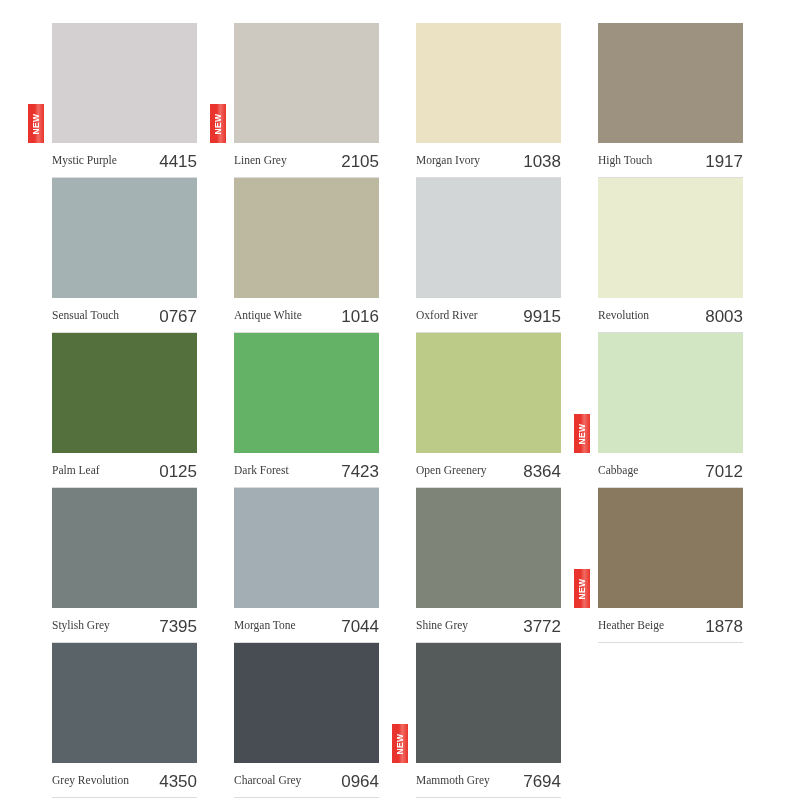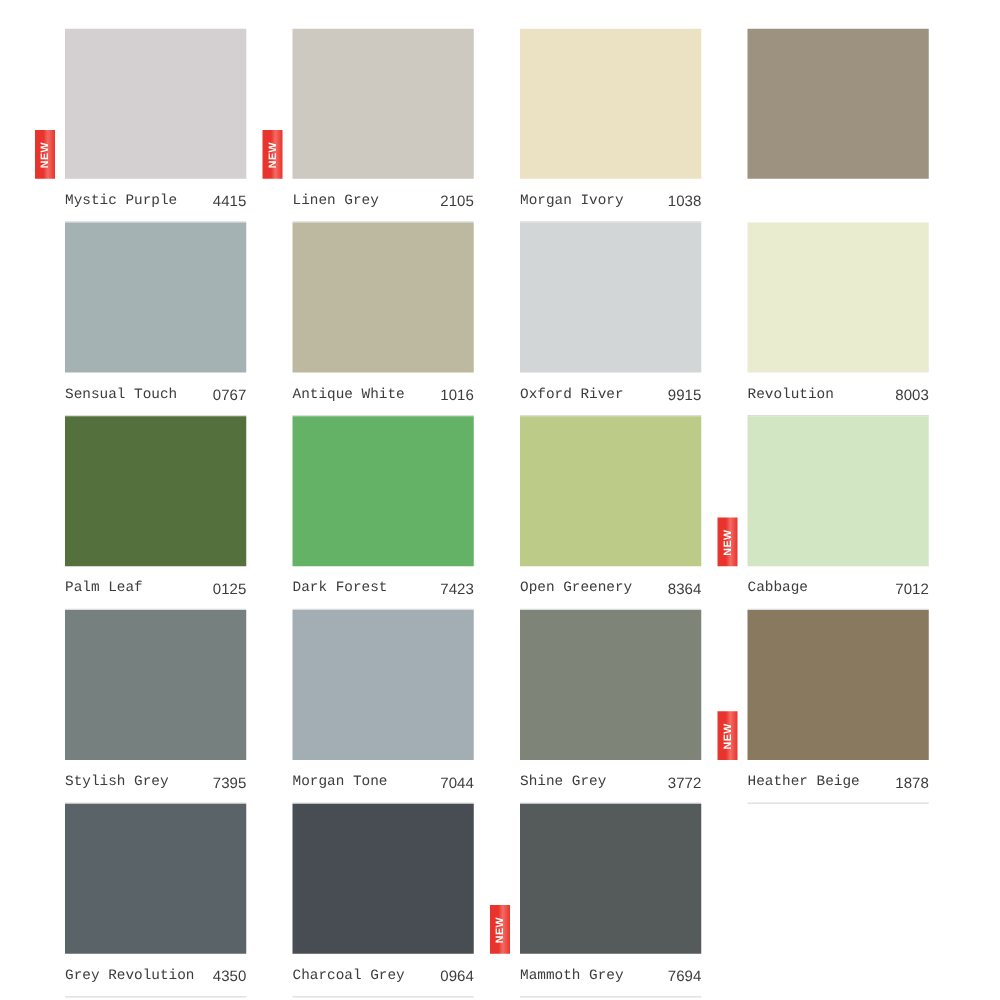--- a/index.html
+++ b/index.html
@@ -77,30 +77,30 @@
     width: 145px;
     height: 33px;
     display: flex;
     align-items: center;
     justify-content: space-between;
     border-bottom: 1px solid #dcdcdc;
     box-sizing: border-box;
   }
 
   .swatch-name {
-    font-family: Liberation Mono, monospace;
+    font-family: Liberation Serif, serif;
     font-size: 11.5px;
     color: #3c3c3c;
     line-height: 1;
     white-space: nowrap;
   }
 
   .swatch-code {
     font-family: "Liberation Sans", sans-serif;
-    font-size: 12px;
+    font-size: 17px;
     color: #3c3c3c;
     line-height: 1;
     white-space: nowrap;
   }
 </style>
 </head>
 <body>
 
 <div id="palette-page">
   <div class="swatch-grid">
@@ -126,20 +126,24 @@
       </div>
       <div class="swatch-card">
         <div class="swatch-chip" style="background: rgb(234, 226, 195);"></div>
         <div class="swatch-label-row">
           <span class="swatch-name">Morgan Ivory</span>
           <span class="swatch-code">1038</span>
         </div>
       </div>
       <div class="swatch-card">
         <div class="swatch-chip" style="background: rgb(157, 146, 128);"></div>
+        <div class="swatch-label-row">
+          <span class="swatch-name">High Touch</span>
+          <span class="swatch-code">1917</span>
+        </div>
       </div>
       <div class="swatch-card">
         <div class="swatch-chip" style="background: rgb(164, 178, 180);"></div>
         <div class="swatch-label-row">
           <span class="swatch-name">Sensual Touch</span>
           <span class="swatch-code">0767</span>
         </div>
       </div>
       <div class="swatch-card">
         <div class="swatch-chip" style="background: rgb(189, 185, 160);"></div>

